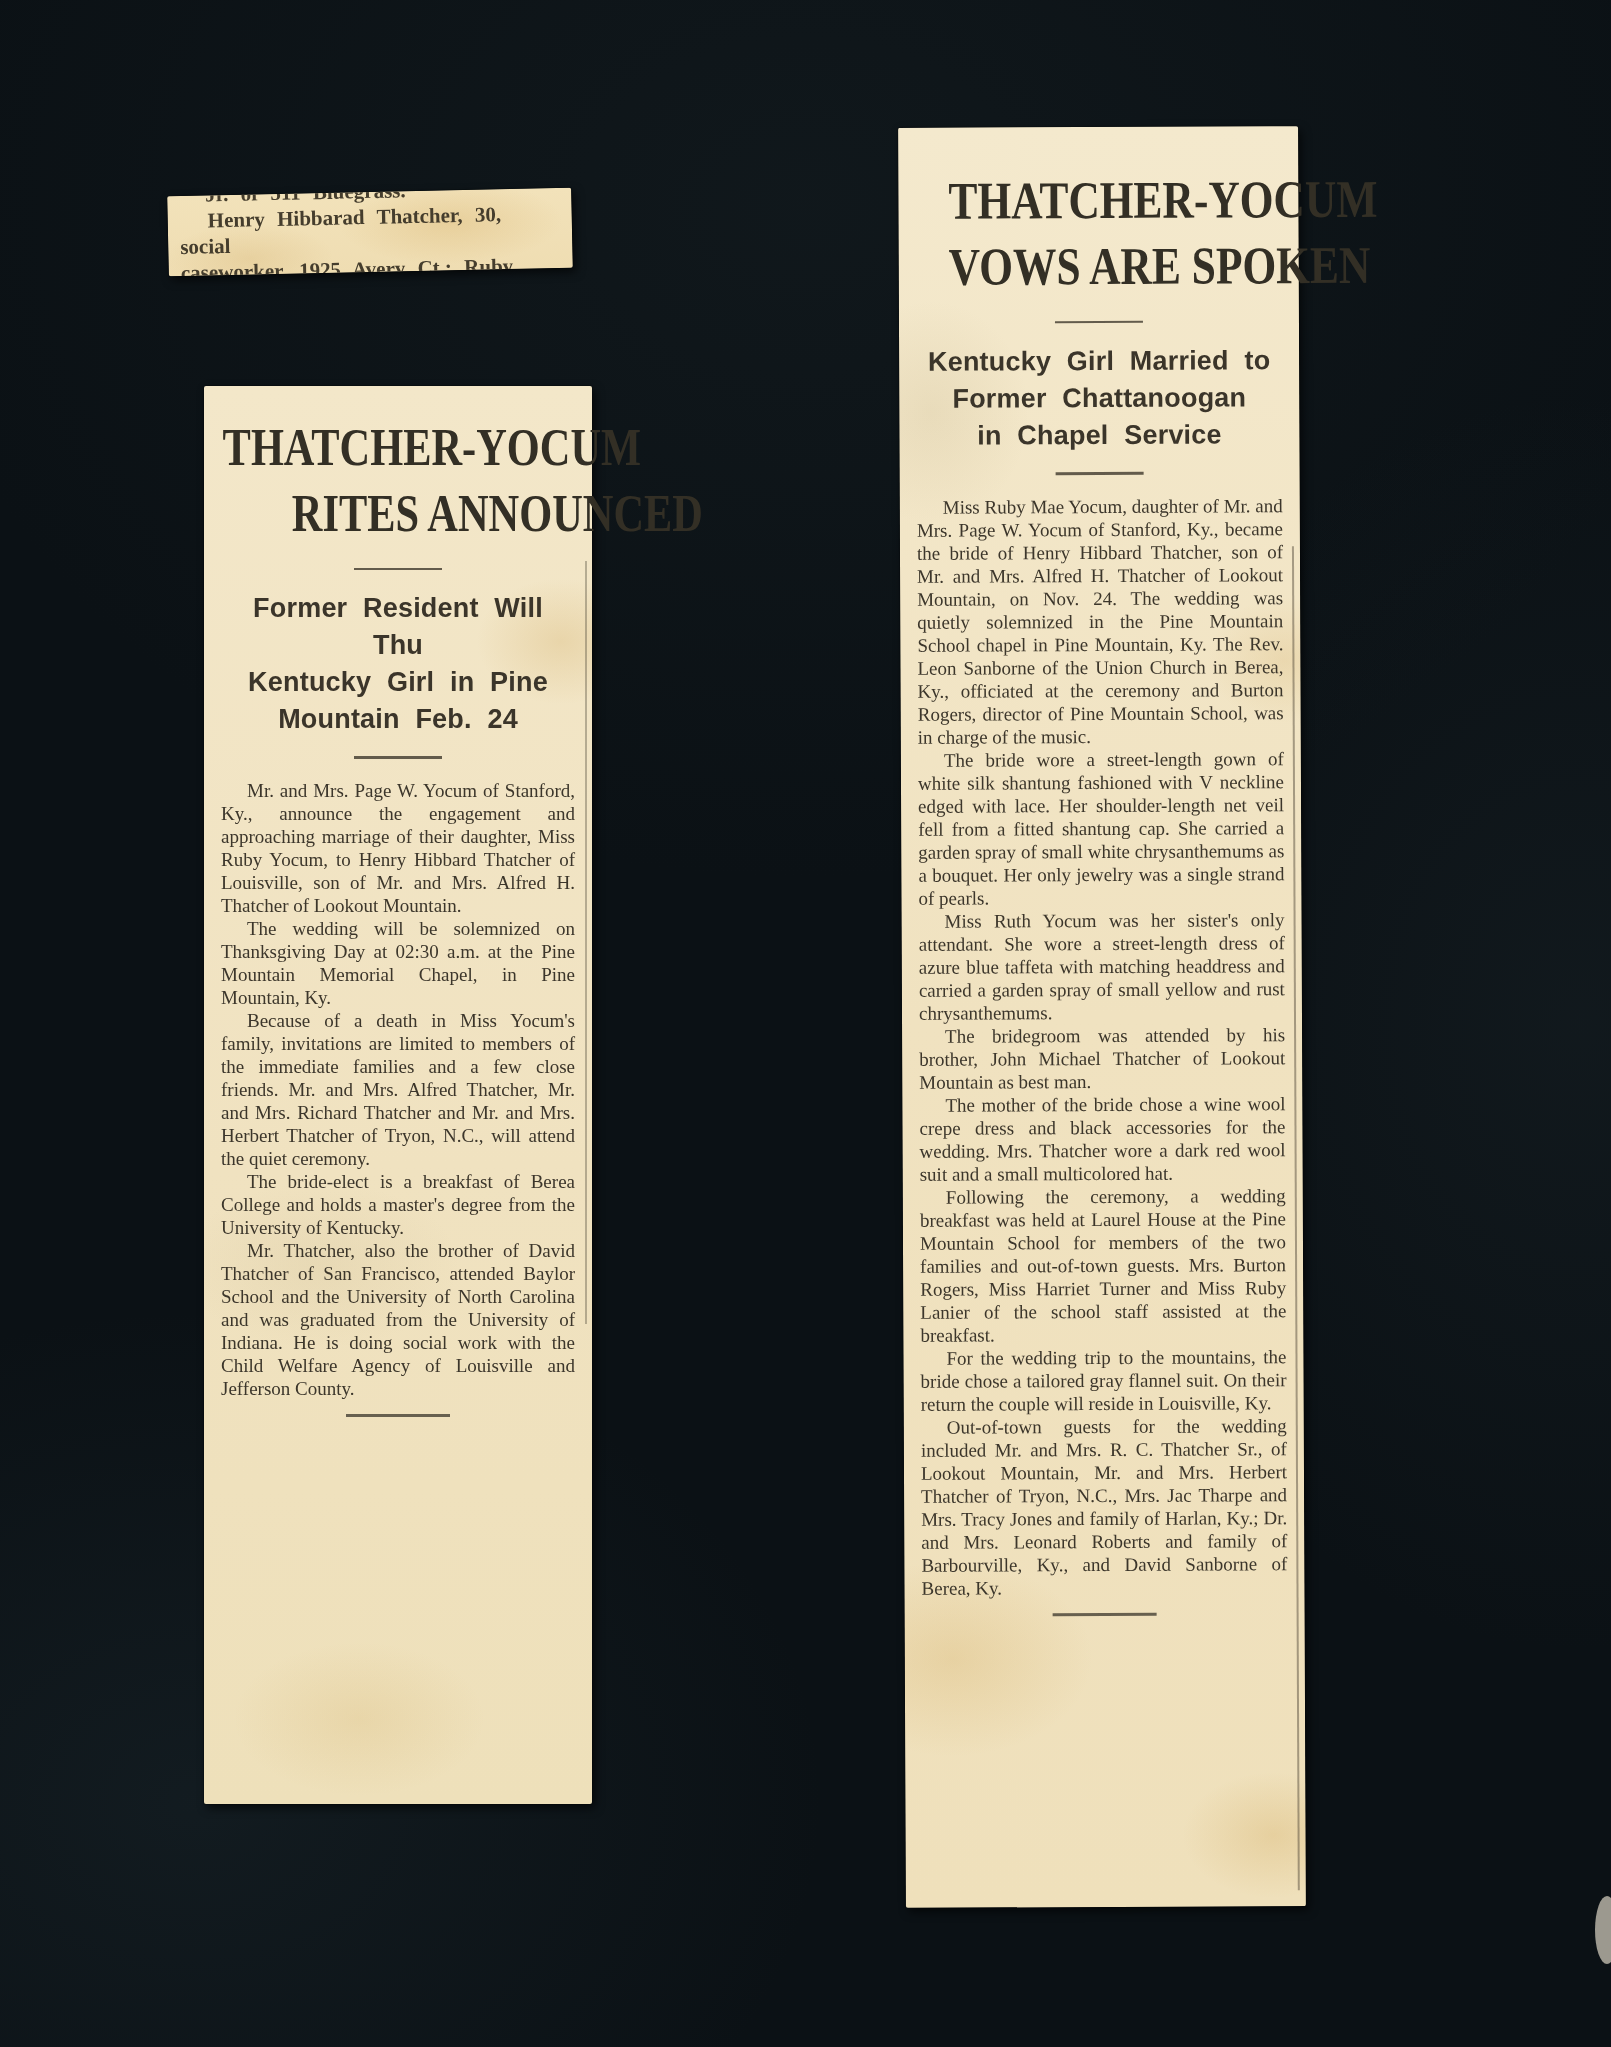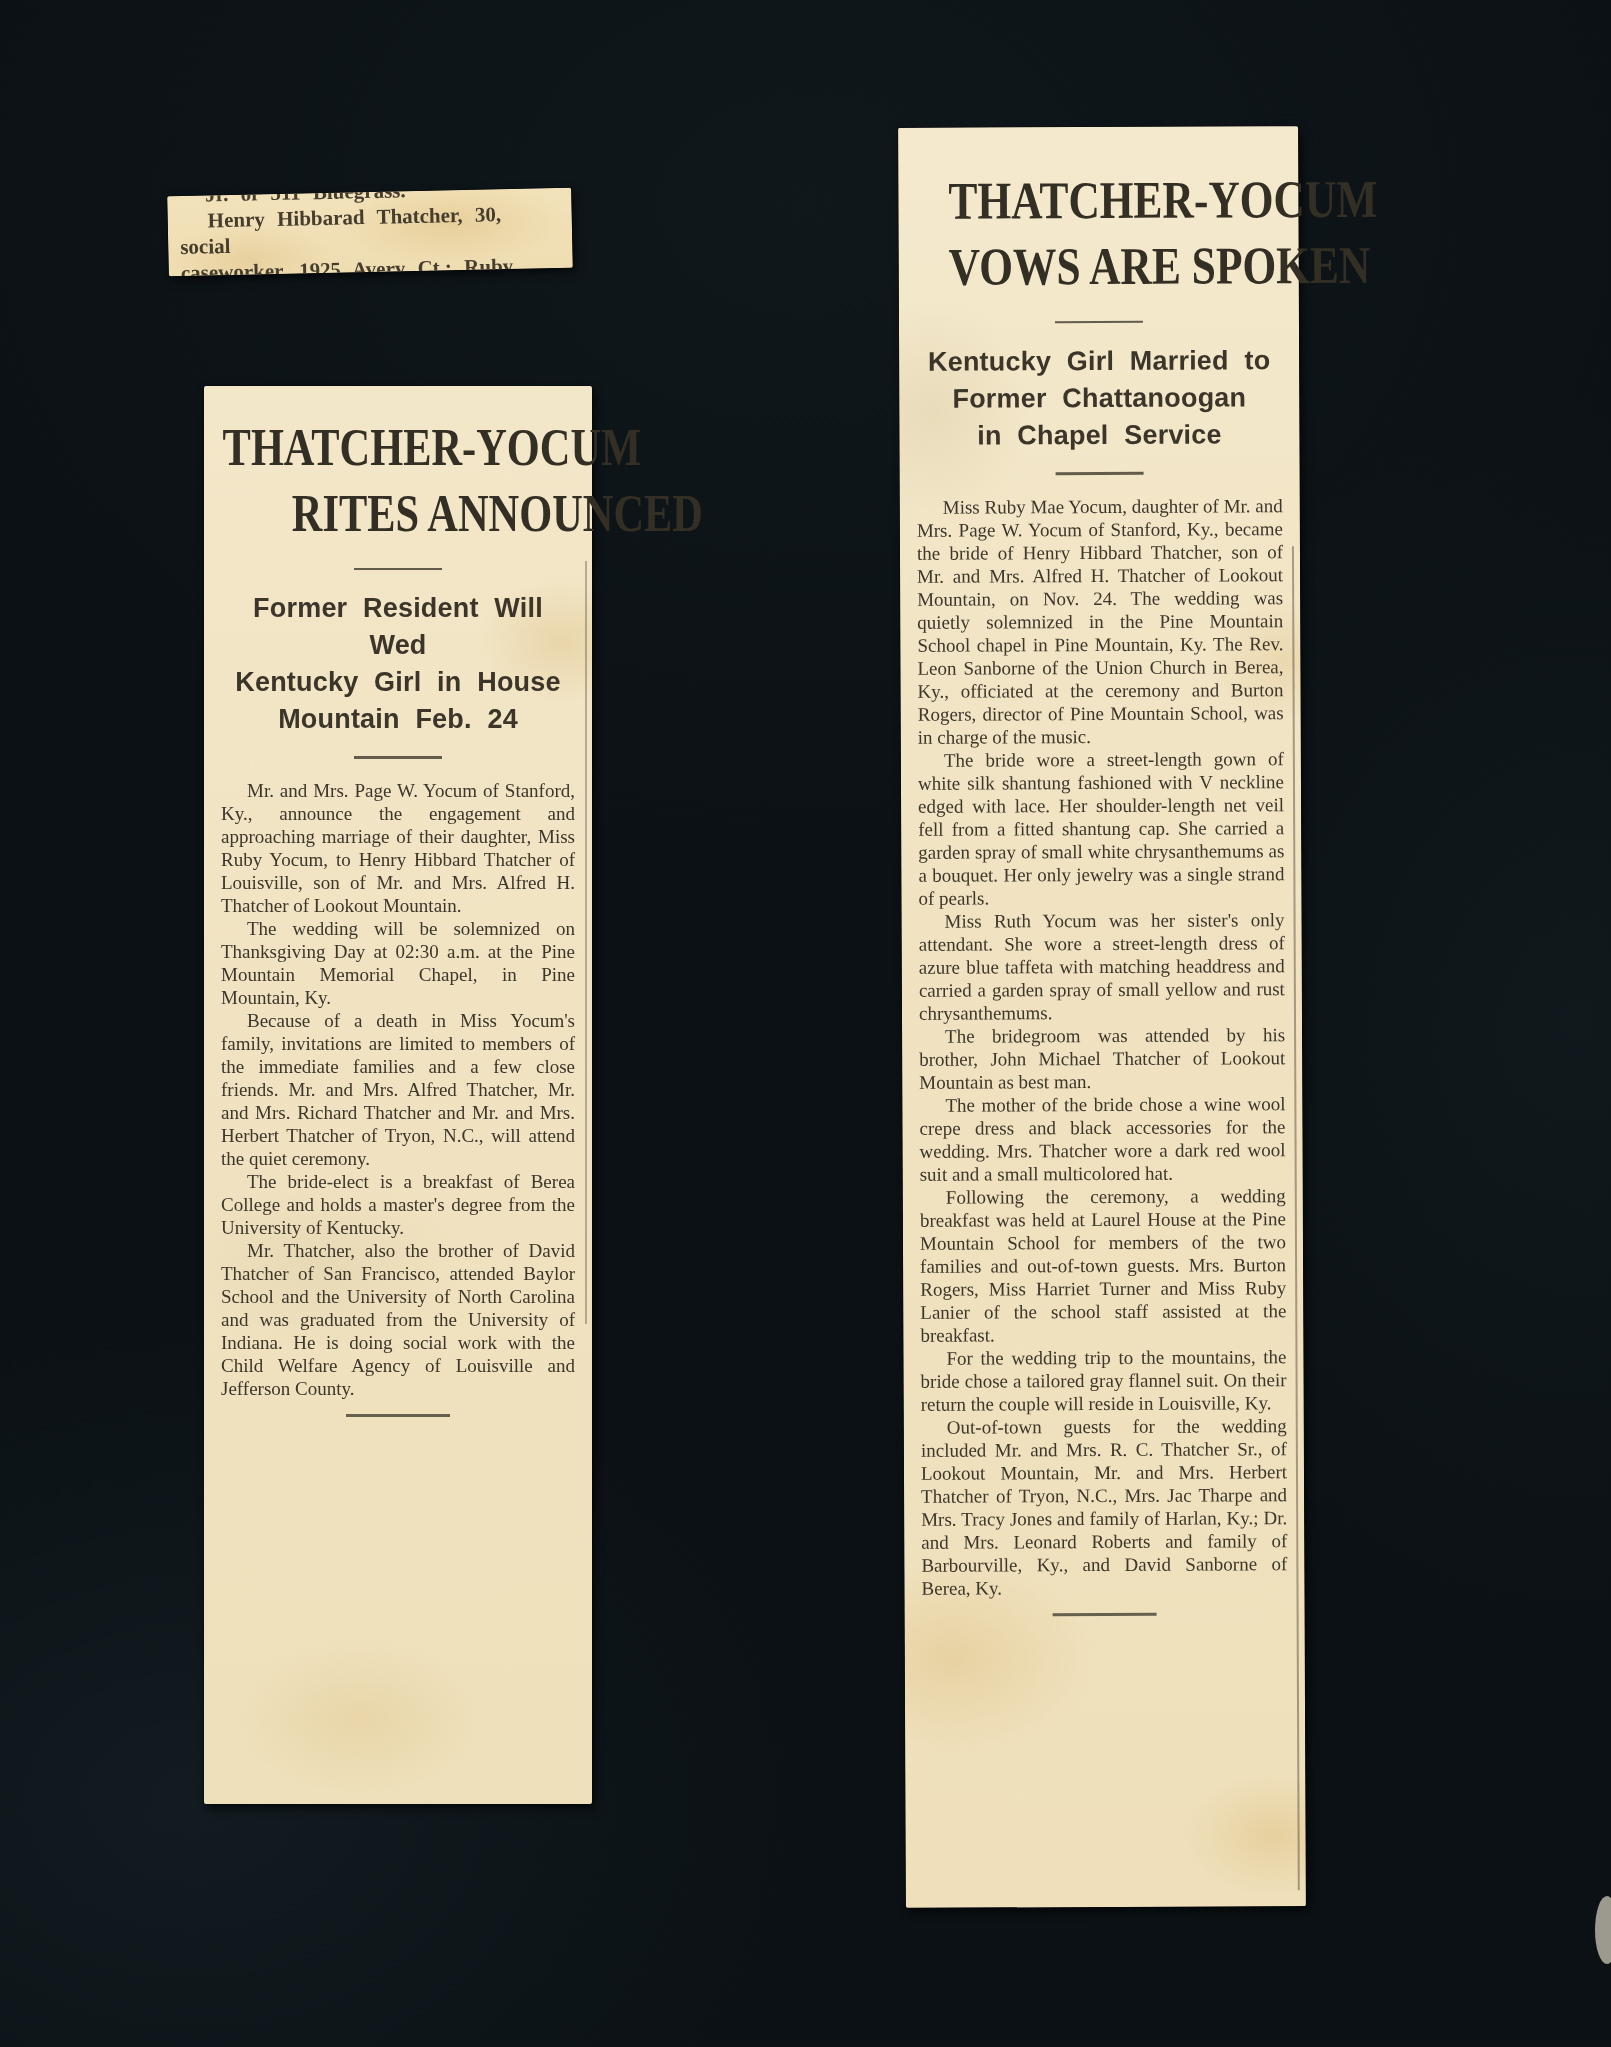--- a/index.html
+++ b/index.html
@@ -166,22 +166,22 @@
 
 </div>
 
 <div class="clipping clip-left">
   <div class="headline">
     <div class="headline-line hl-left">THATCHER-YOCUM</div>
     <div class="headline-line hl-right">RITES ANNOUNCED</div>
   </div>
   <div class="divider thin"></div>
   <div class="subhead">
-    <div>Former Resident Will Wed</div>
-    <div>Kentucky Girl in House</div>
+    <div>Former Resident Will Thu</div>
+    <div>Kentucky Girl in Pine</div>
     <div>Mountain Feb. 24</div>
   </div>
   <div class="divider"></div>
   <div class="body-text">
     <p>Mr. and Mrs. Page W. Yocum of Stanford, Ky., announce the engagement and approaching marriage of their daughter, Miss Ruby Yocum, to Henry Hibbard Thatcher of Louisville, son of Mr. and Mrs. Alfred H. Thatcher of Lookout Mountain.</p>
     <p>The wedding will be solemnized on Thanksgiving Day at 02:30 a.m. at the Pine Mountain Memorial Chapel, in Pine Mountain, Ky.</p>
     <p>Because of a death in Miss Yocum's family, invitations are limited to members of the immediate families and a few close friends. Mr. and Mrs. Alfred Thatcher, Mr. and Mrs. Richard Thatcher and Mr. and Mrs. Herbert Thatcher of Tryon, N.C., will attend the quiet ceremony.</p>
     <p>The bride-elect is a breakfast of Berea College and holds a master's degree from the University of Kentucky.</p>
     <p>Mr. Thatcher, also the brother of David Thatcher of San Francisco, attended Baylor School and the University of North Carolina and was graduated from the University of Indiana. He is doing social work with the Child Welfare Agency of Louisville and Jefferson County.</p>
   </div>

